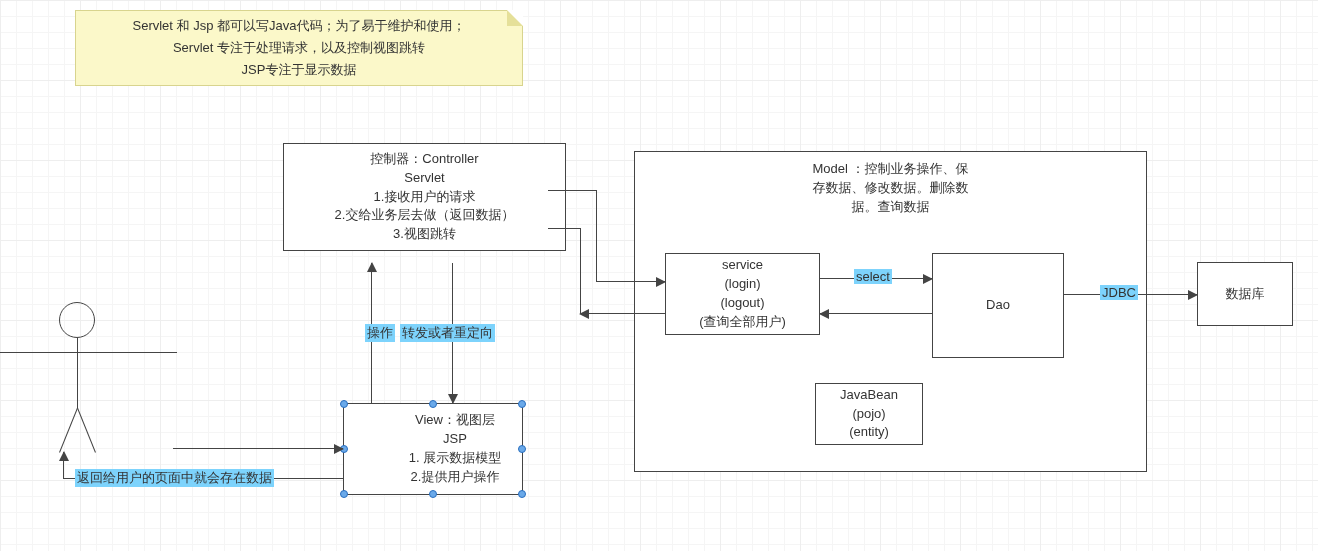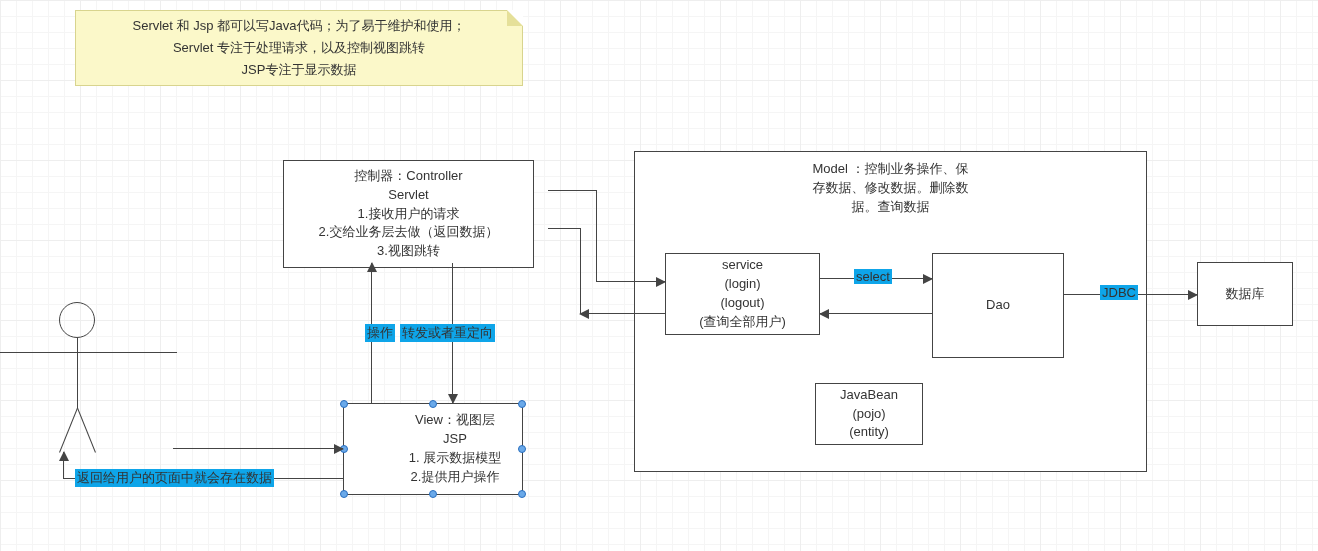--- a/index.html
+++ b/index.html
@@ -23,21 +23,21 @@
   }
   .model{border:1.5px solid #444;}
   .note{
     position:absolute;background:#fbf8c9;border:1px solid #d8d48e;
     padding:4px 18px;text-align:center;line-height:1.7;
   }
   .note::after{
     content:"";position:absolute;top:-1px;right:-1px;width:0;height:0;
     border-top:16px solid #fff;border-left:16px solid #e5e099;
   }
-  .lbl{position:absolute;background:#0ea5e9;padding:0 2px;white-space:nowrap;}
+  .lbl{position:absolute;background:#7dd3fc;padding:0 2px;white-space:nowrap;}
   .arrow{position:absolute;}
   .hline{height:0;border-top:1px solid #444;}
   .vline{width:0;border-left:1px solid #444;}
   .ah-r::after,.ah-l::after,.ah-u::after,.ah-d::after{
     content:"";position:absolute;width:0;height:0;
   }
   .ah-r::after{right:-1px;top:-5px;border-left:10px solid #444;border-top:5px solid transparent;border-bottom:5px solid transparent;}
   .ah-l::after{left:-1px;top:-5px;border-right:10px solid #444;border-top:5px solid transparent;border-bottom:5px solid transparent;}
   .ah-u::after{top:-1px;left:-5px;border-bottom:10px solid #444;border-left:5px solid transparent;border-right:5px solid transparent;}
   .ah-d::after{bottom:-1px;left:-5px;border-top:10px solid #444;border-left:5px solid transparent;border-right:5px solid transparent;}
@@ -51,21 +51,21 @@
 </style>
 </head>
 <body>
 
 <div class="note" style="left:75px;top:10px;width:410px;">
   <span>Servlet 和 Jsp  都可以写Java代码；为了易于维护和使用；</span><br>
   <span>Servlet 专注于处理请求，以及控制视图跳转</span><br>
   <span>JSP专注于显示数据</span>
 </div>
 
-<div class="box" style="left:283px;top:160px;width:251px;height:108px;">
+<div class="box" style="left:283px;top:143px;width:283px;height:108px;">
   <span>控制器：Controller</span>
   <span>Servlet</span>
   <span>1.接收用户的请求</span>
   <span>2.交给业务层去做（返回数据）</span>
   <span>3.视图跳转</span>
 </div>
 
 <div class="box" style="left:343px;top:403px;width:180px;height:92px;padding-left:48px;">
   <span>View：视图层</span>
   <span>JSP</span>

